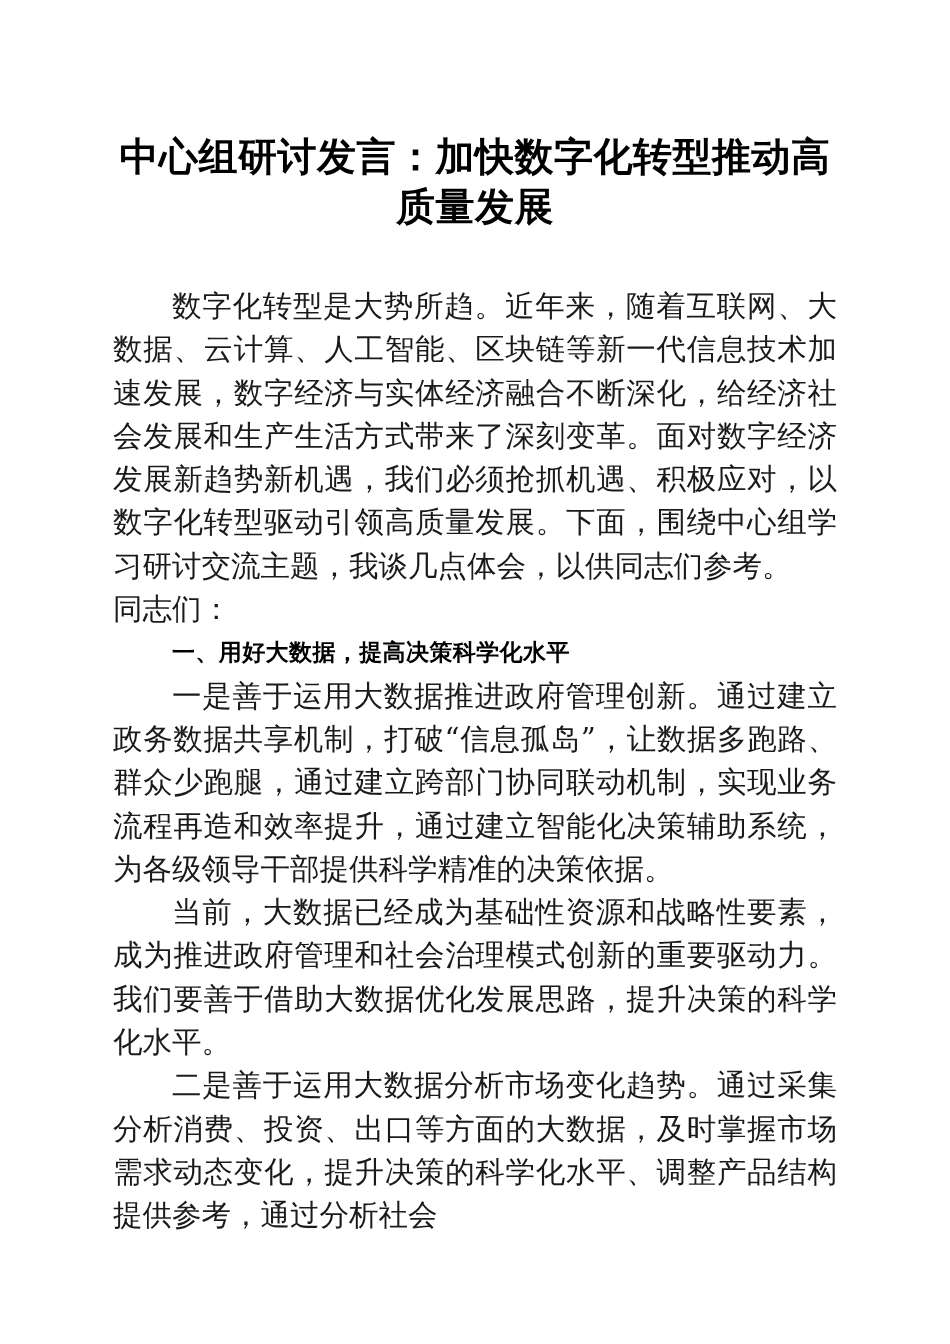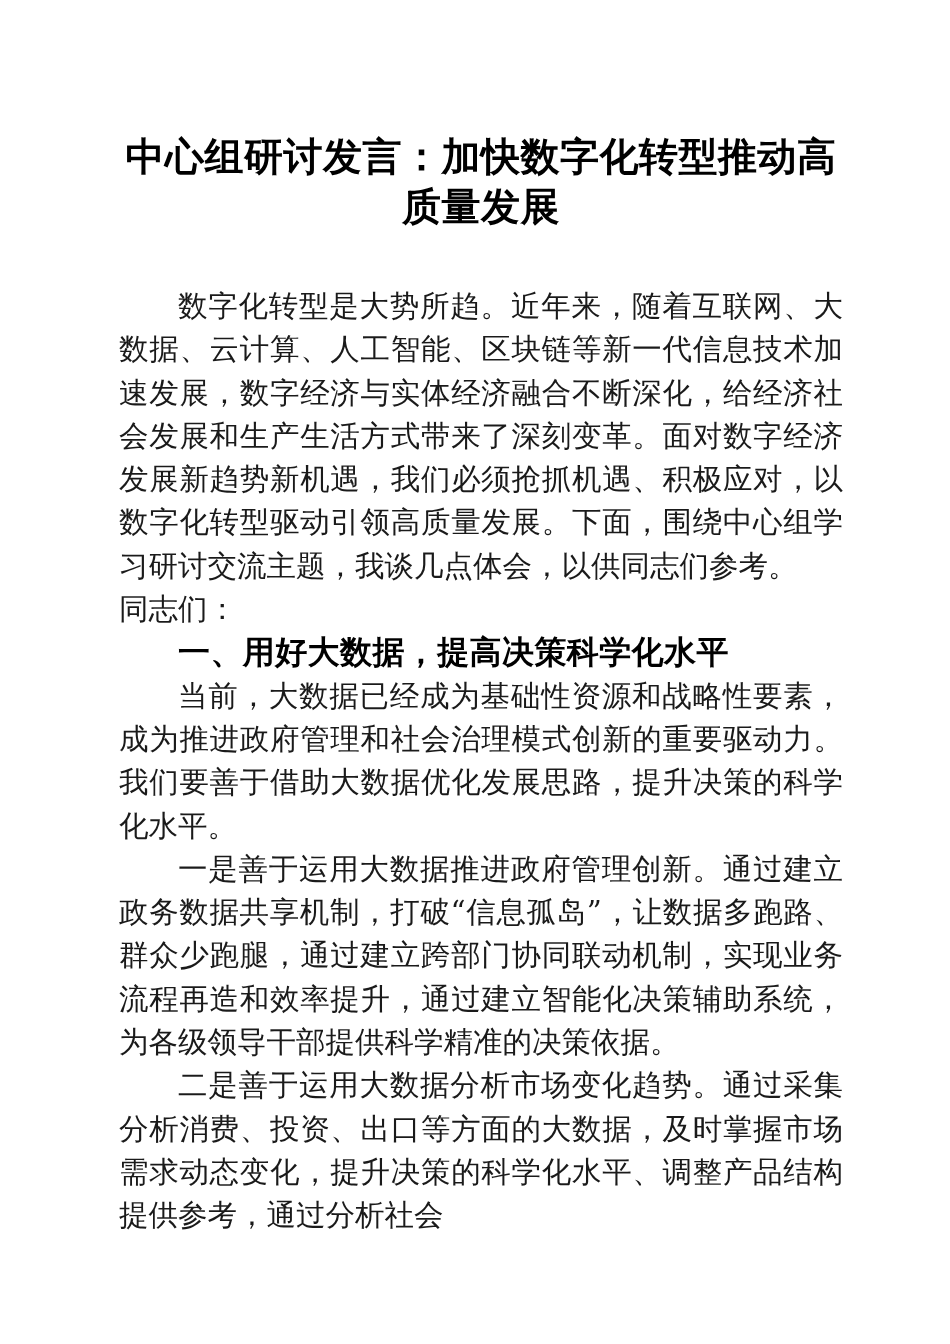--- a/index.html
+++ b/index.html
@@ -20,21 +20,21 @@
     position: relative;
     width: 950px;
     height: 1344px;
     background: #ffffff;
     box-sizing: border-box;
   }
 
   
   #content {
     position: absolute;
-    left: 119px;
+    left: 113px;
     top: 0;
     width: 724px;
   }
 
   
   .doc-title {
     font-family: "DejaVu Serif", "Liberation Serif", serif;
     font-weight: bold;
     font-size: 39px;
     line-height: 50px;
@@ -70,21 +70,21 @@
 
   
   #body-start {
     margin-top: 54px;
   }
 
   
   .section-heading {
     font-family: "DejaVu Sans", "Liberation Sans", sans-serif;
     font-weight: bold;
-    font-size: 32px;
+    font-size: 23px;
     line-height: 43.3px;
     text-indent: 59px;
     text-align: left;
     margin: 0;
     color: #000000;
     letter-spacing: 0.4px;
     word-break: break-all;
   }
 </style>
 </head>
@@ -96,21 +96,21 @@
     <h1 class="doc-title">中心组研讨发言：加快数字化转型推动高质量发展</h1>
 
     <div id="body-start">
 
       <p class="para indent">数字化转型是大势所趋。近年来，随着互联网、大数据、云计算、人工智能、区块链等新一代信息技术加速发展，数字经济与实体经济融合不断深化，给经济社会发展和生产生活方式带来了深刻变革。面对数字经济发展新趋势新机遇，我们必须抢抓机遇、积极应对，以数字化转型驱动引领高质量发展。下面，围绕中心组学习研讨交流主题，我谈几点体会，以供同志们参考。</p>
 
       <p class="para salutation">同志们：</p>
 
       <p class="section-heading">一、用好大数据，提高决策科学化水平</p>
 
+      <p class="para indent">一是善于运用大数据推进政府管理创新。通过建立政务数据共享机制，打破“信息孤岛”，让数据多跑路、群众少跑腿，通过建立跨部门协同联动机制，实现业务流程再造和效率提升，通过建立智能化决策辅助系统，为各级领导干部提供科学精准的决策依据。</p>
+
       <p class="para indent">当前，大数据已经成为基础性资源和战略性要素，成为推进政府管理和社会治理模式创新的重要驱动力。我们要善于借助大数据优化发展思路，提升决策的科学化水平。</p>
-
-      <p class="para indent">一是善于运用大数据推进政府管理创新。通过建立政务数据共享机制，打破“信息孤岛”，让数据多跑路、群众少跑腿，通过建立跨部门协同联动机制，实现业务流程再造和效率提升，通过建立智能化决策辅助系统，为各级领导干部提供科学精准的决策依据。</p>
 
       <p class="para indent">二是善于运用大数据分析市场变化趋势。通过采集分析消费、投资、出口等方面的大数据，及时掌握市场需求动态变化，提升决策的科学化水平、调整产品结构提供参考，通过分析社会</p>
 
     </div>
   </div>
 </div>
 
 </body></html>

